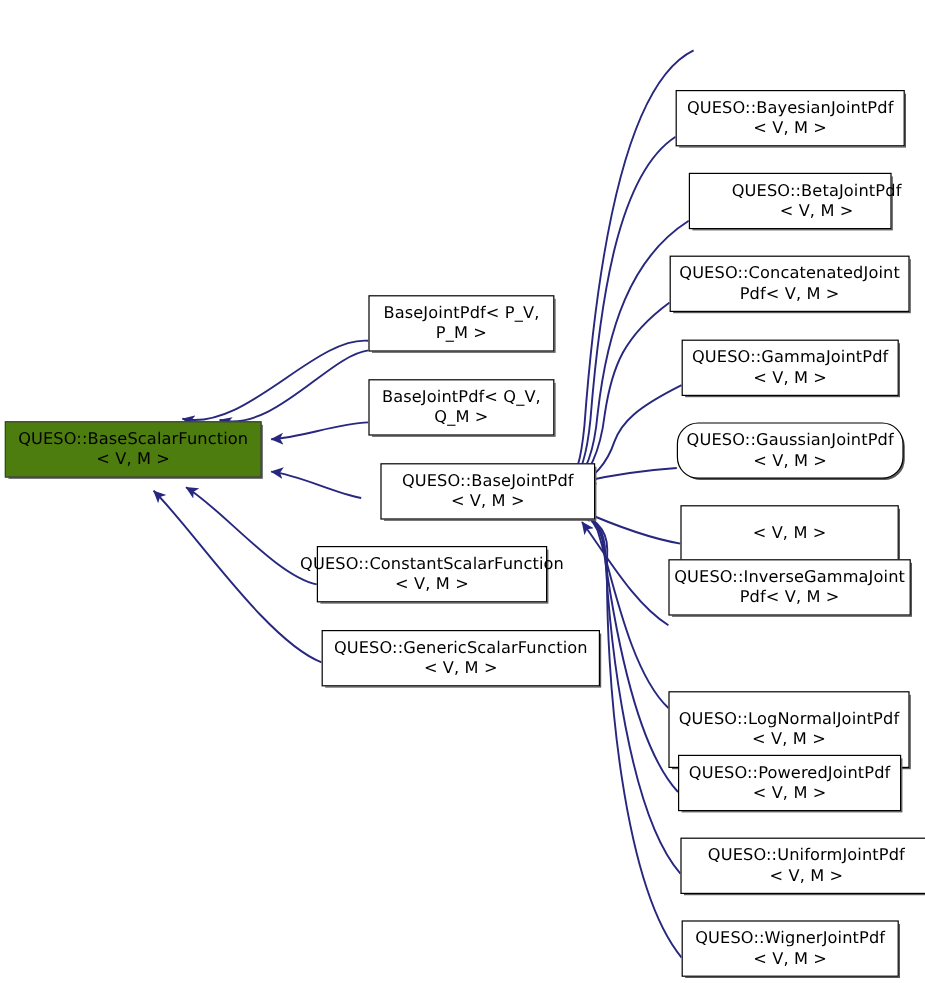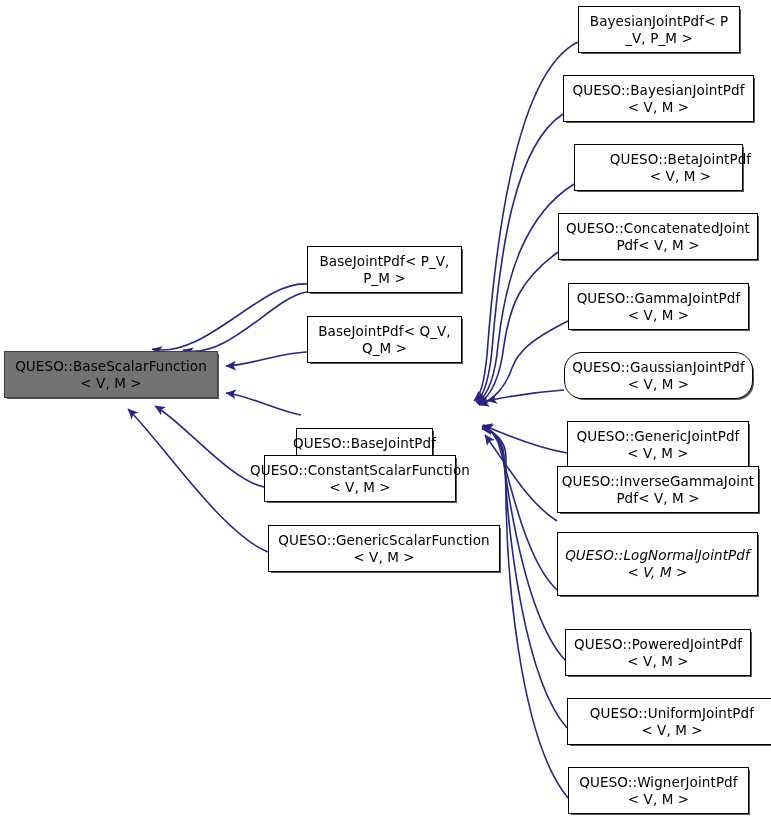--- a/index.html
+++ b/index.html
@@ -41,21 +41,21 @@
     white-space: pre;
     cursor: pointer;
     
     box-shadow: 2px 2px 0 -1px #585858;
   }
   .node .l1, .node .l2 {
     display: block;
     pointer-events: none;
   }
   .node.root {
-    background: #737373;
+    background: #4d7c0f;
     border: 1px solid #404040;
     box-shadow: 2px 2px 0 -1px #585858;
   }
 </style>
 </head>
 <body>
 
 <div id="graph">
 
   <svg id="edges" viewBox="0 0 771 819" width="771" height="819">
@@ -96,37 +96,33 @@
   </div>
 
   <div class="node" style="left: 307px; top: 316px; width: 155px; height: 47px;">
     <span class="l1">BaseJointPdf&lt; Q_V,</span>
     <span class="l2">Q_M &gt;</span>
   </div>
   <div class="node" style="left: 307px; top: 246px; width: 155px; height: 47px;">
     <span class="l1">BaseJointPdf&lt; P_V,</span>
     <span class="l2">P_M &gt;</span>
   </div>
-  <div class="node" style="left: 296px; top: 386px; width: 137px; height: 47px; margin-top: 42px;">
+  <div class="node" style="left: 317px; top: 386px; width: 179px; height: 47px;">
     <span class="l1">QUESO::BaseJointPdf</span>
     <span class="l2">&lt; V, M &gt;</span>
   </div>
   <div class="node" style="left: 264px; top: 455px; width: 192px; height: 47px;">
     <span class="l1">QUESO::ConstantScalarFunction</span>
     <span class="l2">&lt; V, M &gt;</span>
   </div>
   <div class="node" style="left: 268px; top: 525px; width: 232px; height: 47px;">
     <span class="l1">QUESO::GenericScalarFunction</span>
     <span class="l2">&lt; V, M &gt;</span>
   </div>
 
-  <div class="node" style="left: 578px; top: 6px; width: 162px; height: 47px;">
-    <span class="l1">BayesianJointPdf&lt; P</span>
-    <span class="l2">_V, P_M &gt;</span>
-  </div>
   <div class="node" style="left: 563px; top: 75px; width: 191px; height: 47px;">
     <span class="l1">QUESO::BayesianJointPdf</span>
     <span class="l2">&lt; V, M &gt;</span>
   </div>
   <div class="node" style="left: 574px; top: 144px; width: 169px; height: 47px; padding-left: 44px;">
     <span class="l1">QUESO::BetaJointPdf</span>
     <span class="l2">&lt; V, M &gt;</span>
   </div>
   <div class="node" style="left: 558px; top: 213px; width: 200px; height: 47px;">
     <span class="l1">QUESO::ConcatenatedJoint</span>
@@ -134,28 +130,27 @@
   </div>
   <div class="node" style="left: 568px; top: 283px; width: 181px; height: 47px;">
     <span class="l1">QUESO::GammaJointPdf</span>
     <span class="l2">&lt; V, M &gt;</span>
   </div>
   <div class="node" style="left: 564px; top: 352px; width: 189px; height: 47px; border-radius: 18px;">
     <span class="l1">QUESO::GaussianJointPdf</span>
     <span class="l2">&lt; V, M &gt;</span>
   </div>
   <div class="node" style="left: 567px; top: 421px; width: 182px; height: 47px;">
-    <span class="l1">QUESO::GenericJointPdf</span>
     <span class="l2">&lt; V, M &gt;</span>
   </div>
   <div class="node" style="left: 557px; top: 466px; width: 202px; height: 47px;">
     <span class="l1">QUESO::InverseGammaJoint</span>
     <span class="l2">Pdf&lt; V, M &gt;</span>
   </div>
-  <div class="node" style="left: 557px; top: 532px; width: 201px; height: 64px; font-style: italic;">
+  <div class="node" style="left: 557px; top: 576px; width: 201px; height: 64px;">
     <span class="l1">QUESO::LogNormalJointPdf</span>
     <span class="l2">&lt; V, M &gt;</span>
   </div>
   <div class="node" style="left: 565px; top: 629px; width: 186px; height: 47px;">
     <span class="l1">QUESO::PoweredJointPdf</span>
     <span class="l2">&lt; V, M &gt;</span>
   </div>
   <div class="node" style="left: 567px; top: 698px; width: 210px; height: 47px;">
     <span class="l1">QUESO::UniformJointPdf</span>
     <span class="l2">&lt; V, M &gt;</span>

